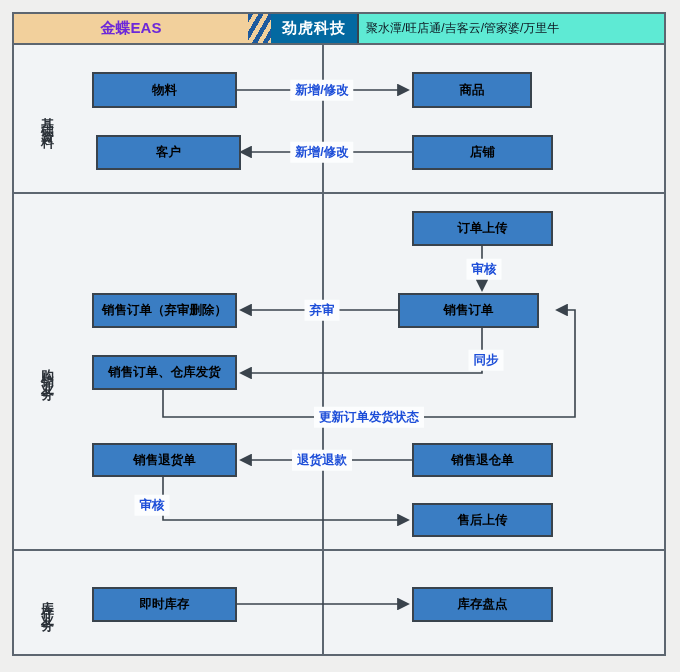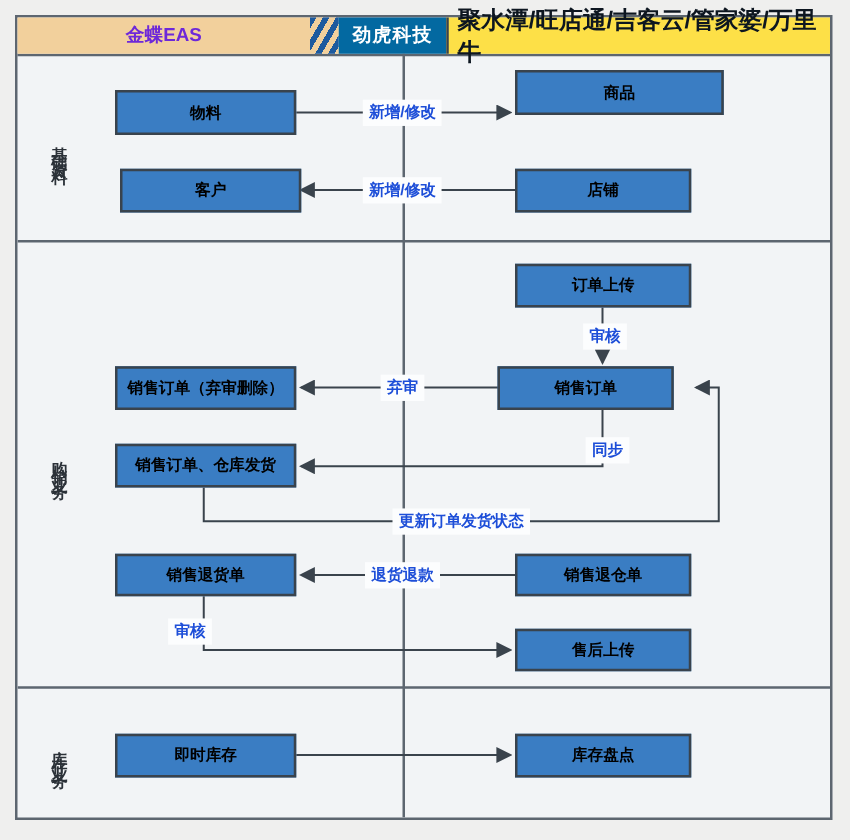--- a/index.html
+++ b/index.html
@@ -29,24 +29,24 @@
   .h-stripes{
     width:23px;
     background:repeating-linear-gradient(120deg,#1d5a9e 0 4.5px,#f2d09c 4.5px 9px);
   }
   .h-blue{
     width:86px;background:#0369a1;color:#ffffff;
     display:flex;align-items:center;justify-content:center;
     font-size:15px;font-weight:bold;letter-spacing:1px;
   }
   .h-light{
-    flex:1;background:#fde047;border-left:2px solid #39434d;
+    flex:1;background:#5eead4;border-left:2px solid #39434d;
     display:flex;align-items:center;
     padding-left:7px;
-    font-size:19px;font-weight:bold;color:#0d1620;
+    font-size:12px;font-weight:normal;color:#0d1620;
   }
   
   svg.wires{position:absolute;left:0;top:0;z-index:1;}
   .node{
     position:absolute;z-index:3;
     background:#3a7dc3;border:2px solid #39434d;
     color:#000000;font-size:12.5px;font-weight:bold;
     display:flex;align-items:center;justify-content:center;
     box-sizing:border-box;white-space:nowrap;
   }
@@ -111,21 +111,21 @@
   <div class="edge-label" style="left:308px;top:76px">新增/修改</div>
   <div class="edge-label" style="left:308px;top:138px">新增/修改</div>
   <div class="edge-label" style="left:470px;top:255px">审核</div>
   <div class="edge-label" style="left:308px;top:296px">弃审</div>
   <div class="edge-label" style="left:472px;top:346px">同步</div>
   <div class="edge-label" style="left:355px;top:403px">更新订单发货状态</div>
   <div class="edge-label" style="left:308px;top:446px">退货退款</div>
   <div class="edge-label" style="left:138px;top:491px">审核</div>
 
   <div class="node" style="left:78px;top:58px;width:145px;height:36px">物料</div>
-  <div class="node" style="left:398px;top:42px;width:167px;height:36px">商品</div>
+  <div class="node" style="left:398px;top:58px;width:120px;height:36px">商品</div>
   <div class="node" style="left:82px;top:121px;width:145px;height:35px">客户</div>
   <div class="node" style="left:398px;top:121px;width:141px;height:35px">店铺</div>
   <div class="node" style="left:398px;top:197px;width:141px;height:35px">订单上传</div>
   <div class="node" style="left:384px;top:279px;width:141px;height:35px">销售订单</div>
   <div class="node" style="left:78px;top:279px;width:145px;height:35px">销售订单（弃审删除）</div>
   <div class="node" style="left:78px;top:341px;width:145px;height:35px">销售订单、仓库发货</div>
   <div class="node" style="left:78px;top:429px;width:145px;height:34px">销售退货单</div>
   <div class="node" style="left:398px;top:429px;width:141px;height:34px">销售退仓单</div>
   <div class="node" style="left:398px;top:489px;width:141px;height:34px">售后上传</div>
   <div class="node" style="left:78px;top:573px;width:145px;height:35px">即时库存</div>

